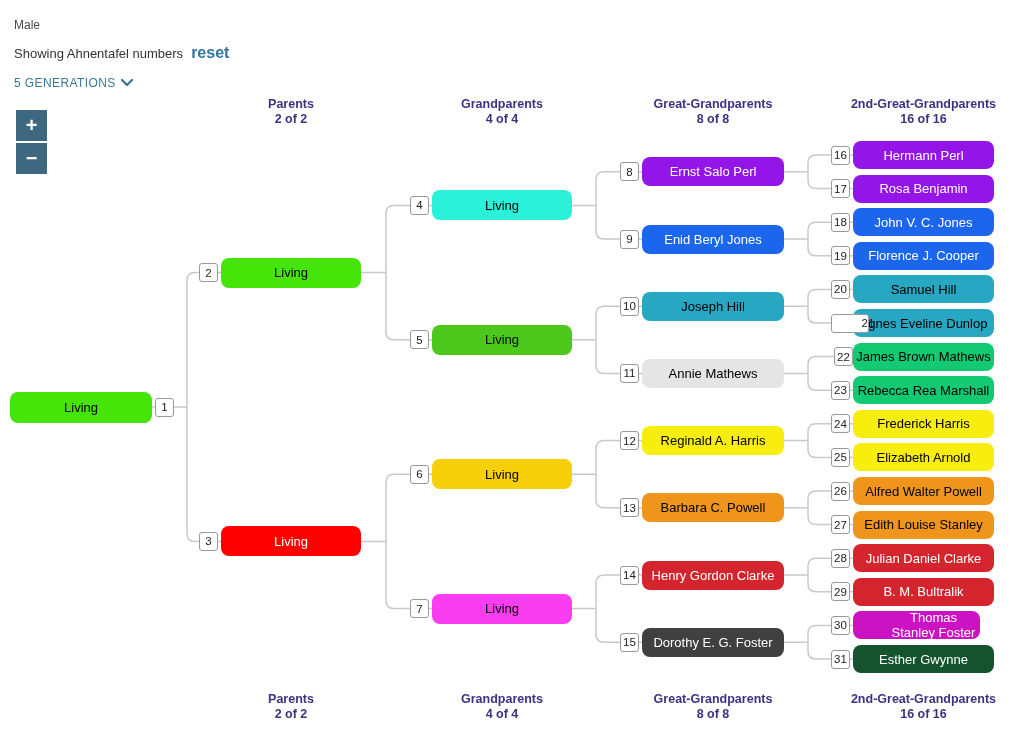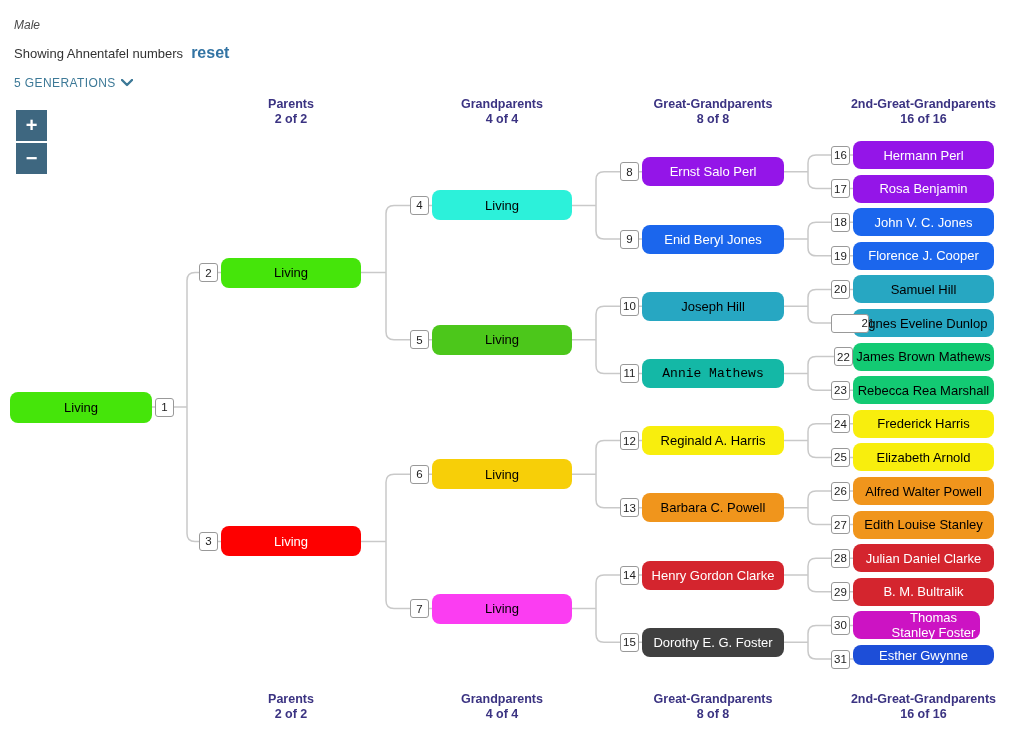--- a/index.html
+++ b/index.html
@@ -2,21 +2,21 @@
 <html><head>
 <meta charset="utf-8">
 <style>
   html,body{margin:0;padding:0;background:#fff;}
   body{width:1024px;height:741px;position:relative;overflow:hidden;
        font-family:"Liberation Sans","DejaVu Sans",sans-serif;}
 
   
   .topbar{position:absolute;left:14px;top:8px;z-index:5;}
   .profile-name{font-size:16px;color:#4a4a4a;letter-spacing:5px;font-weight:500;}
-  .profile-sex{font-size:12px;color:#4a4a4a;margin-top:10px;font-style:italic;}
+  .profile-sex{font-size:12px;color:#4a4a4a;margin-top:10px;}
   .showing-line{font-size:13px;color:#333;margin-top:12px;}
   .reset-link{color:#3273a3;font-weight:700;font-size:16px;margin-left:8px;
               text-decoration:none;cursor:pointer;}
   .gen-dropdown{font-size:12px;color:#3d7997;margin-top:14px;cursor:pointer;
                 display:flex;align-items:center;gap:5px;letter-spacing:.4px;background:none;border:none;padding:0;}
   .chev{width:12px;height:8px;display:inline-block;}
   .zoom-ctrls{position:absolute;left:16px;top:110px;z-index:5;}
   .zoom-btn{display:block;width:31px;height:31px;background:#3e6780;color:#fff;
             border:none;font-size:20px;font-weight:700;line-height:29px;text-align:center;
             cursor:pointer;padding:0;margin:0 0 2px 0;font-family:"Liberation Sans",sans-serif;}
@@ -91,21 +91,21 @@
     </div>
     <div class="badge" style="left: 620px; top: 162.3px;">8</div>
     <div class="node" style="left: 642px; top: 224.5px; width: 142px; height: 29px; background: rgb(27, 102, 237); color: rgb(255, 255, 255);">
       <span>Enid Beryl Jones</span>
     </div>
     <div class="badge" style="left: 620px; top: 229.5px;">9</div>
     <div class="node" style="left: 642px; top: 291.7px; width: 142px; height: 29px; background: rgb(39, 167, 194); color: rgb(0, 0, 0);">
       <span>Joseph Hill</span>
     </div>
     <div class="badge" style="left: 620px; top: 296.7px;">10</div>
-    <div class="node" style="left: 642px; top: 358.9px; width: 142px; height: 29px; background: #14b8a6; color: rgb(0, 0, 0); font-family: Liberation Mono, monospace;">
+    <div class="node" style="left: 642px; top: 358.9px; width: 142px; height: 29px; background: #e5e5e5; color: rgb(0, 0, 0);">
       <span>Annie Mathews</span>
     </div>
     <div class="badge" style="left: 620px; top: 363.9px;">11</div>
     <div class="node" style="left: 642px; top: 426.1px; width: 142px; height: 29px; background: rgb(248, 238, 13); color: rgb(0, 0, 0);">
       <span>Reginald A. Harris</span>
     </div>
     <div class="badge" style="left: 620px; top: 431.1px;">12</div>
     <div class="node" style="left: 642px; top: 493.3px; width: 142px; height: 29px; background: rgb(240, 149, 28); color: rgb(0, 0, 0);">
       <span>Barbara C. Powell</span>
     </div>
@@ -171,21 +171,21 @@
     </div>
     <div class="badge" style="left: 831px; top: 548.7px;">28</div>
     <div class="node" style="left: 853px; top: 577.8px; width: 141px; height: 28px; background: rgb(212, 37, 46); color: rgb(255, 255, 255);">
       <span>B. M. Bultralik</span>
     </div>
     <div class="badge" style="left: 831px; top: 582.3px;">29</div>
     <div class="node" style="left: 853px; top: 611.4px; width: 127px; height: 28px; background: rgb(204, 19, 195); color: rgb(255, 255, 255); padding-left: 34px;">
       <span>Thomas Stanley Foster</span>
     </div>
     <div class="badge" style="left: 831px; top: 615.9px;">30</div>
-    <div class="node" style="left: 853px; top: 645px; width: 141px; height: 20px; background: #1d4ed8; color: rgb(255, 255, 255);">
+    <div class="node" style="left: 853px; top: 645px; width: 141px; height: 28px; background: #14532d; color: rgb(255, 255, 255);">
       <span>Esther Gwynne</span>
     </div>
     <div class="badge" style="left: 831px; top: 649.5px;">31</div>
   </div>
 <div id="headers">
     <div class="col-head" style="left: 291px; top: 97px;">
       <div>Parents</div>
       <div>2 of 2</div>
     </div>
     <div class="col-head" style="left: 502px; top: 97px;">

